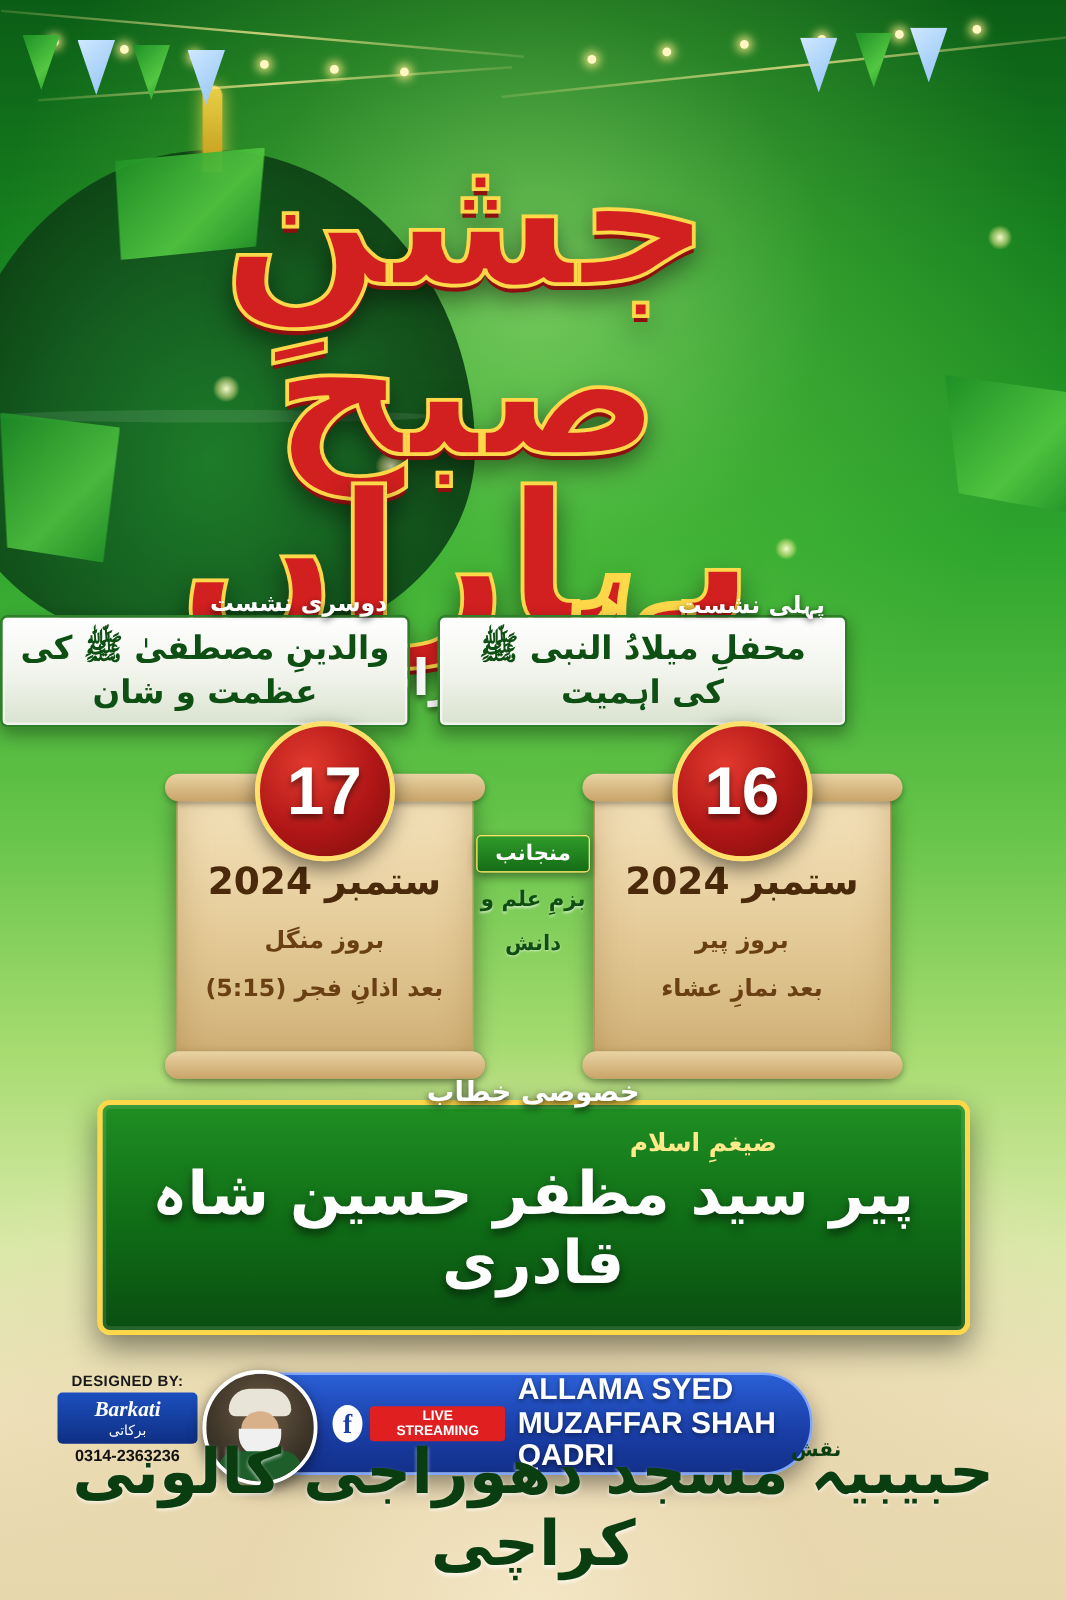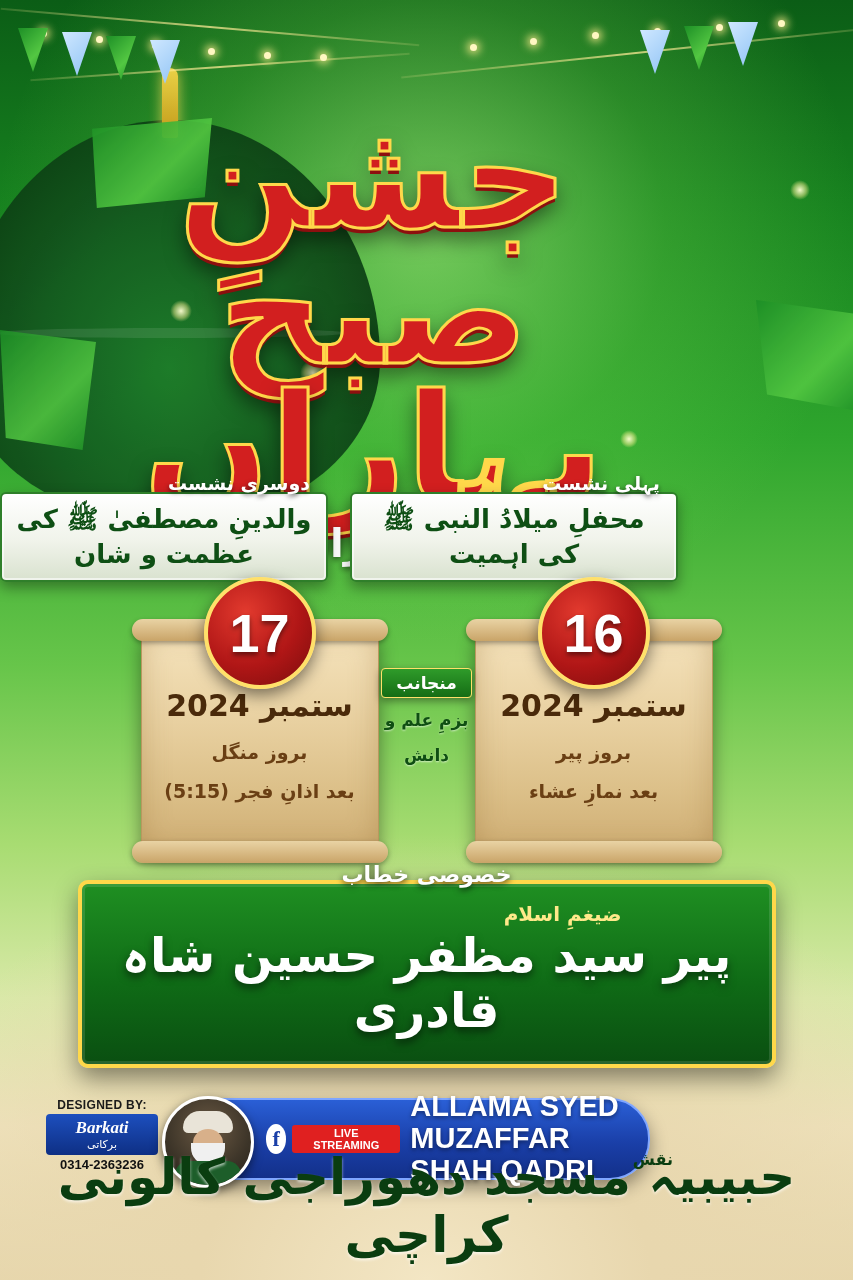--- a/index.html
+++ b/index.html
@@ -176,21 +176,21 @@
   .fbicon{
     margin-left:96px;width:30px;height:30px;border-radius:50%;background:#fff;color:#1a3fa8;
     display:flex;align-items:center;justify-content:center;font-size:22px;font-weight:bold;
     font-family:"Liberation Serif",serif;
   }
   .liveTag{
     margin-left:6px;background:#e02020;color:#fff;font-size:11px;font-weight:bold;
     padding:2px 21px;border-radius:3px;line-height:1.1;text-align:center;
   }
   .liveText{
-    margin-left:10px;color:#fff;font-size:29px;font-weight:bold;line-height:1.1;
+    margin-left:10px;color:#fff;font-size:24px;font-weight:bold;line-height:1.1;
     text-shadow:0 2px 4px rgba(0,0,0,.45);
   }
   
   .venue{
     position:absolute;left:0;bottom:16px;width:853px;text-align:center;z-index:9;
   }
   .venue .vmain{
     color:#0a3d10;font-size:50px;font-weight:bold;line-height:1.15;
     text-shadow:0 2px 3px rgba(255,255,255,.65);
   }

